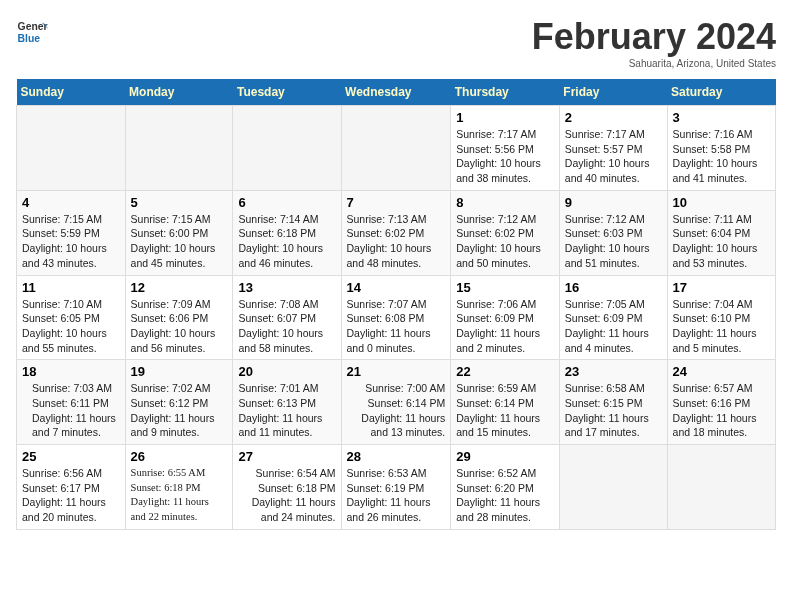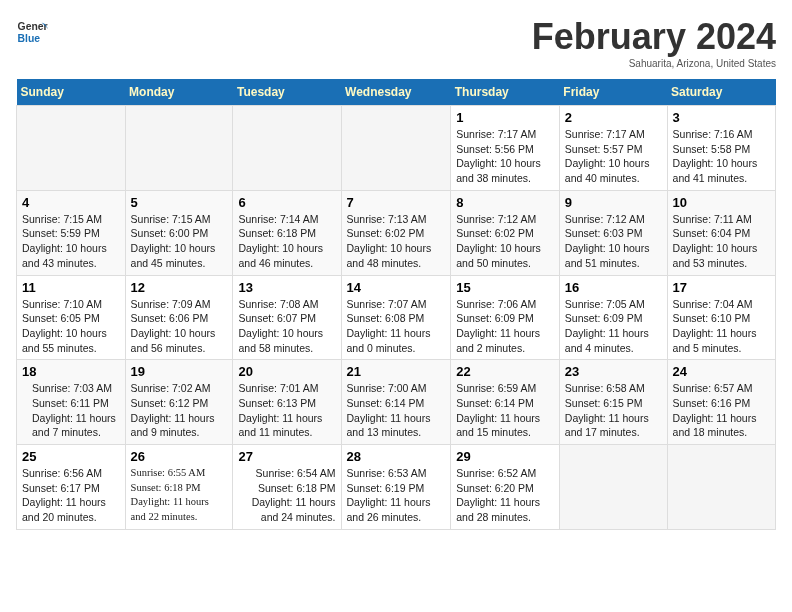--- a/index.html
+++ b/index.html
@@ -247,21 +247,21 @@
         </td>
         <td>
           <div class="day-num">20</div>
           <div class="day-info" style="white-space: pre-line;">Sunrise: 7:01 AM
 Sunset: 6:13 PM
 Daylight: 11 hours
 and 11 minutes.</div>
         </td>
         <td>
           <div class="day-num">21</div>
-          <div class="day-info" style="white-space: pre-line;">Sunrise: 7:00 AM
+          <div class="day-info" style="white-space: pre-line; text-align: right;">Sunrise: 7:00 AM
 Sunset: 6:14 PM
 Daylight: 11 hours
 and 13 minutes.</div>
         </td>
         <td>
           <div class="day-num">22</div>
           <div class="day-info" style="white-space: pre-line;">Sunrise: 6:59 AM
 Sunset: 6:14 PM
 Daylight: 11 hours
 and 15 minutes.</div>

